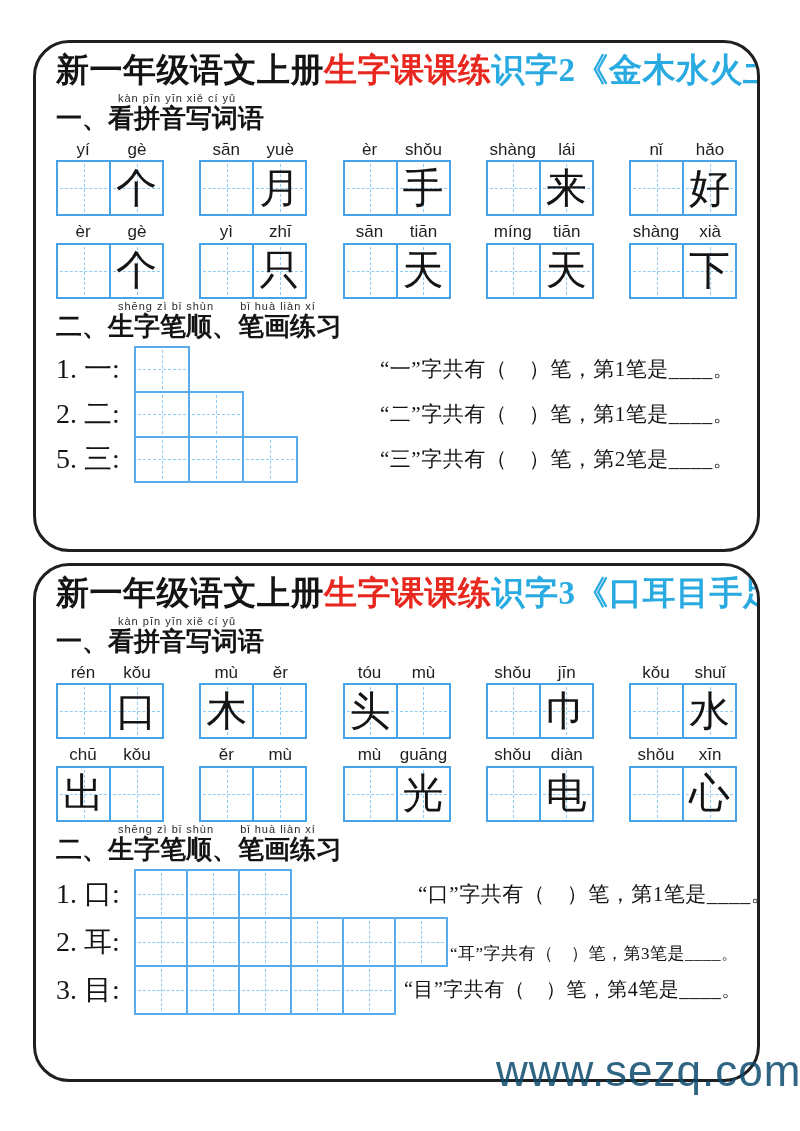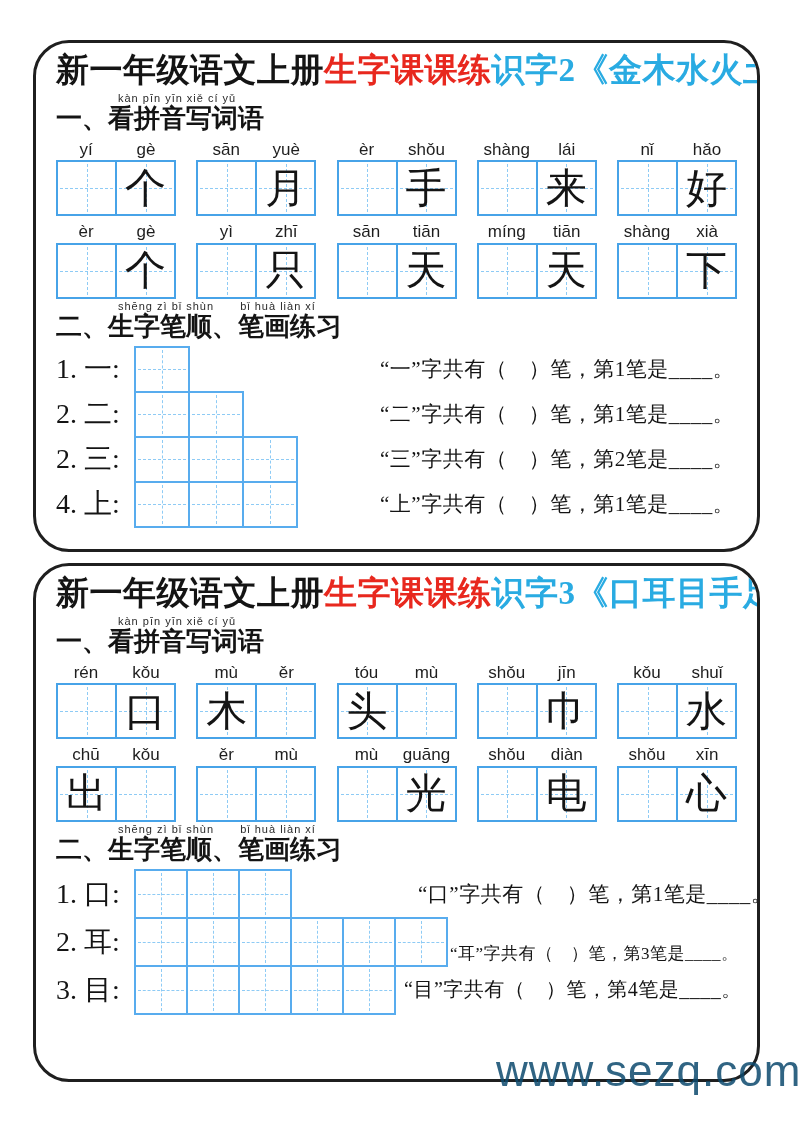--- a/index.html
+++ b/index.html
@@ -18,21 +18,21 @@
   .title .seg-red{color:#e8281e;}
   .title .seg-cyan{color:#29abe2;}
   .sec-pinyin{
     font-family:"Liberation Sans","DejaVu Sans",sans-serif;
     font-size:11px;color:#2a2a2a;line-height:1.05;margin-left:62px;margin-top:2px;
     letter-spacing:1px;
   }
   .sec2-pinyin .gap{display:inline-block;width:26px;}
   .sec-heading{font-size:26px;font-weight:bold;line-height:1.15;}
   .word-row{display:flex;justify-content:space-between;margin-top:5px;}
-  .word-block{width:120px;flex:none;}
+  .word-block{width:108px;flex:none;}
   .wp{display:flex;font-family:"Liberation Sans","DejaVu Sans",sans-serif;font-size:17px;line-height:1.25;color:#1e1e1e;}
   .wp span{flex:1;text-align:center;white-space:nowrap;}
   .pair{display:flex;border:2px solid #47a3e8;height:52px;box-sizing:content-box;background:#fff;}
   .cell{position:relative;flex:1;}
   .pair .cell + .cell{border-left:2px solid #47a3e8;}
   .cell::before{content:"";position:absolute;left:50%;top:2px;bottom:2px;border-left:1px dashed #8ecbf5;}
   .cell::after{content:"";position:absolute;top:50%;left:2px;right:2px;border-top:1px dashed #8ecbf5;}
   .char{
     position:absolute;inset:0;display:flex;align-items:center;justify-content:center;
     font-size:41px;line-height:1;z-index:2;font-weight:500;
@@ -204,36 +204,27 @@
           </div>
           <div class="item-row">
             <span class="item-label">2. 二:</span>
             <div class="pgrid">
               <div class="pcell"></div>
               <div class="pcell"></div>
             </div>
             <span class="question">“二”字共有（　）笔，第1笔是____。</span>
           </div>
           <div class="item-row">
-            <span class="item-label">2. 三:</span>
+            <span class="item-label">5. 三:</span>
             <div class="pgrid">
               <div class="pcell"></div>
               <div class="pcell"></div>
               <div class="pcell"></div>
             </div>
             <span class="question">“三”字共有（　）笔，第2笔是____。</span>
-          </div>
-          <div class="item-row">
-            <span class="item-label">4. 上:</span>
-            <div class="pgrid">
-              <div class="pcell"></div>
-              <div class="pcell"></div>
-              <div class="pcell"></div>
-            </div>
-            <span class="question">“上”字共有（　）笔，第1笔是____。</span>
           </div>
         </div>
       </div>
       <div class="card c2">
         <div class="title"><span class="seg-black">新一年级语文上册</span><span class="seg-red">生字课课练</span><span class="seg-cyan">识字3《口耳目手足》</span></div>
         <div class="sec-pinyin">kàn pīn yīn xiě cí yǔ</div>
         <div class="sec-heading">一、看拼音写词语</div>
         <div class="word-row">
           <div class="word-block">
             <div class="wp">

